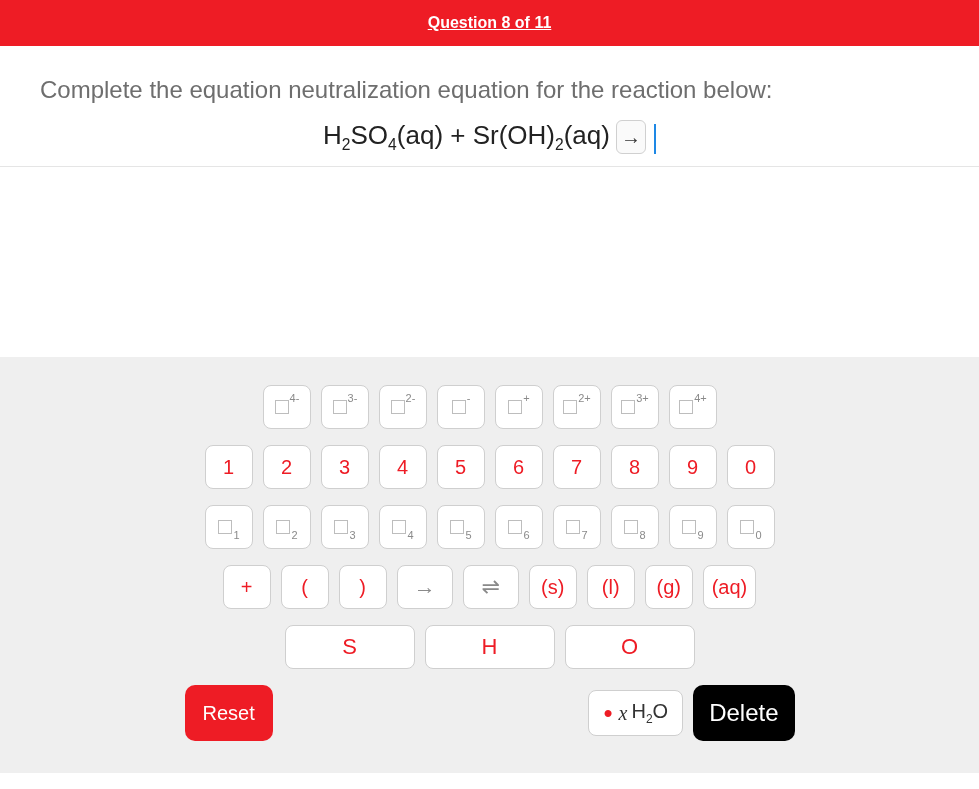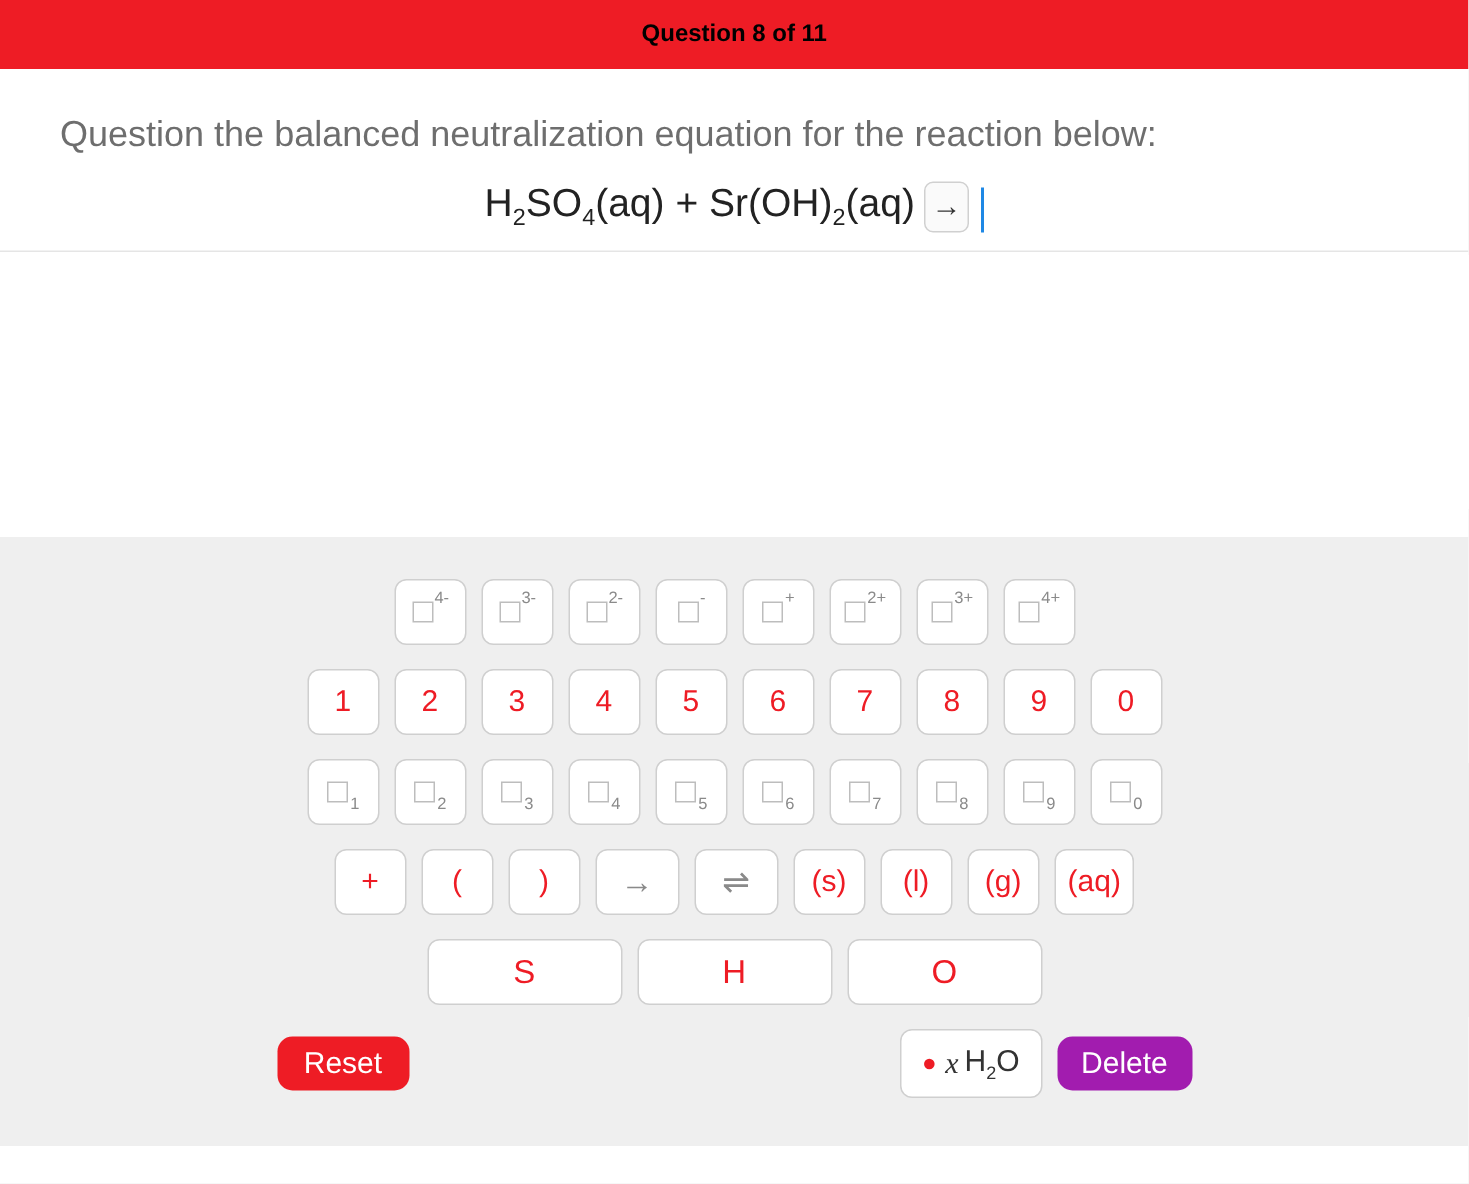--- a/index.html
+++ b/index.html
@@ -4,25 +4,26 @@
 <style>
   * { box-sizing: border-box; }
   body {
     margin: 0;
     font-family: Arial, Helvetica, sans-serif;
     background: #fff;
     width: 979px;
   }
   .header {
     background: #ee1c25;
-    color: #000000;
+    color: #ffffff;
     text-align: center;
     padding: 14px 0;
     font-size: 16px;
     font-weight: bold;
+    text-decoration: underline;
   }
   .prompt-area {
     padding: 30px 40px 12px 40px;
     border-bottom: 1px solid #e5e5e5;
   }
   .prompt-text {
     color: #6e6e6e;
     font-size: 24px;
     margin-bottom: 16px;
   }
@@ -91,26 +92,26 @@
     width: 14px; height: 14px; border: 1.5px solid #bdbdbd;
     display: inline-block;
   }
   .template .sup { font-size: 11px; position: relative; top: -9px; left: 1px; color:#8a8a8a;}
   .template .sub { font-size: 11px; position: relative; top: 8px; left: 1px; color:#8a8a8a;}
   .key.op { color: #ee1c25; font-weight: 500; }
   .key.arrow { color: #8a8a8a; font-size: 22px; }
   .key.elem { color: #ee1c25; font-weight: 500; width: 130px; font-size: 22px; }
   .key.reset {
     background: #ee1c25; color: #fff; border: none;
-    font-size: 20px; font-weight: 500; padding: 0 18px; height: 36px;
+    font-size: 20px; font-weight: 500; padding: 0 18px; height: 56px;
     border-radius: 10px;
   }
   .key.delete {
-    background: #a21caf; color: #fff; border: none;
-    font-size: 20px; font-weight: 500; padding: 0 16px; height: 36px;
+    background: #000000; color: #fff; border: none;
+    font-size: 24px; font-weight: 500; padding: 0 16px; height: 56px;
     border-radius: 10px;
   }
   .key.water {
     color: #333; font-size: 20px; padding: 0 14px; height: 46px;
   }
   .key.water .dot { color: #ee1c25; font-size: 26px; line-height: 0; margin-right: 6px;}
   .key.water .xi { font-style: italic; font-family: 'Times New Roman', serif; margin-right: 4px;}
   .key.water sub { font-size: 60%; }
   .bottom-row {
     display: flex;
@@ -123,21 +124,21 @@
   .bottom-row .spacer { flex: 1; }
 </style>
 </head>
 <body>
 
 <div class="header">
   <span>Question 8 of 11</span>
 </div>
 
 <div class="prompt-area">
-  <div class="prompt-text">Question the balanced neutralization equation for the reaction below:</div>
+  <div class="prompt-text">Complete the equation neutralization equation for the reaction below:</div>
   <div class="equation-line">
     <span id="eq-given">H<sub>2</sub>SO<sub>4</sub>(aq) + Sr(OH)<sub>2</sub>(aq)</span>
     <span class="drop-slot">→</span>
     <span class="cursor"></span>
   </div>
 </div>
 
 <div class="answer-area"></div>
 
 <div class="keypad">

